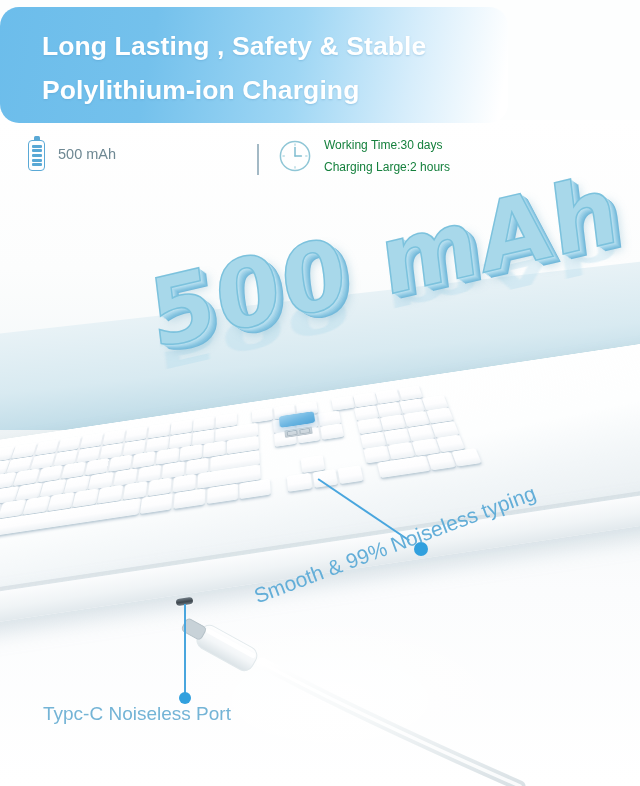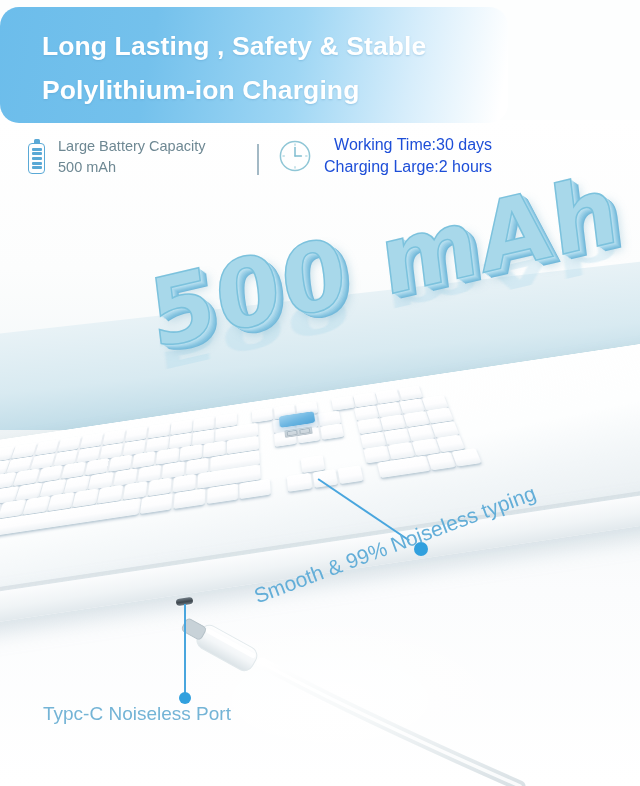--- a/index.html
+++ b/index.html
@@ -26,21 +26,21 @@
   .bl1{top:24px;}
   .bl2{top:68px;}
 
   
   .features{position:absolute;left:0;top:128px;width:640px;height:66px;}
   .feat{position:absolute;display:flex;align-items:center;}
   .feat-battery{left:28px;top:8px;}
   .feat-clock{left:278px;top:6px;}
   .feat-txt{display:flex;flex-direction:column;justify-content:center;}
   .feat-txt.b{margin-left:11px;color:#6e8893;font-size:14.5px;line-height:21px;}
-  .feat-txt.c{margin-left:12px;color:#1d4ed8;font-size:16px;line-height:22px;align-items:flex-end;}
+  .feat-txt.c{margin-left:12px;color:#15803d;font-size:12px;line-height:22px;}
   .divider{
     position:absolute;left:257px;top:16px;width:2px;height:31px;
     background:#93adbb;opacity:.85;
   }
 
   
   .bat{position:relative;width:19px;height:36px;}
   .bat-body{
     position:absolute;left:0;top:4px;width:17px;height:31px;
     border:1.6px solid #5aa9d6;border-radius:4px;box-sizing:border-box;
@@ -532,21 +532,20 @@
         <div class="bat-cap"></div>
         <div class="bat-body">
           <div class="bat-bar"></div>
             <div class="bat-bar"></div>
           <div class="bat-bar"></div>
             <div class="bat-bar"></div>
           <div class="bat-bar"></div>
         </div>
       </div>
       <div class="feat-txt b">
-        <span>Large Battery Capacity</span>
         <span>500 mAh</span>
       </div>
     </div>
 
     <div class="divider"></div>
 
     <div class="feat feat-clock">
       <svg class="clk" viewBox="0 0 34 34">
         <circle cx="17" cy="17" r="14.6" fill="none" stroke="#8fc6d6" stroke-width="1.5"></circle>
         <line x1="17" y1="4.5" x2="17" y2="6.8" stroke="#9ccedb" stroke-width="1.1"></line>

